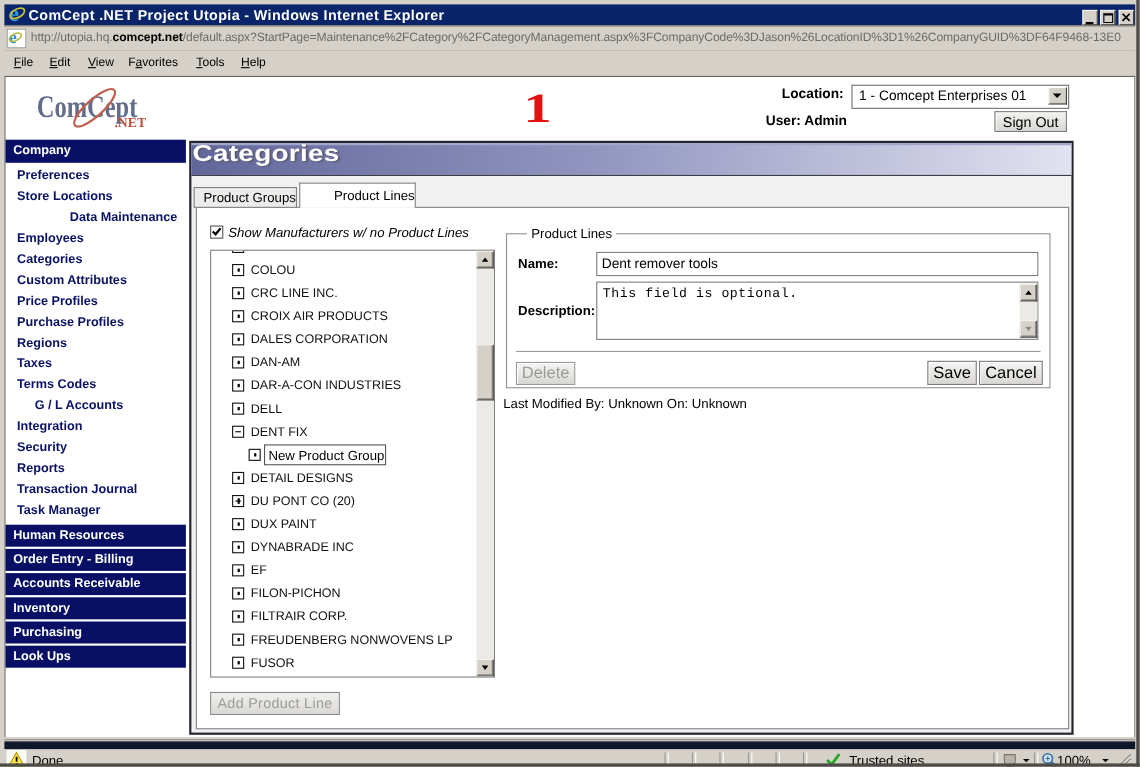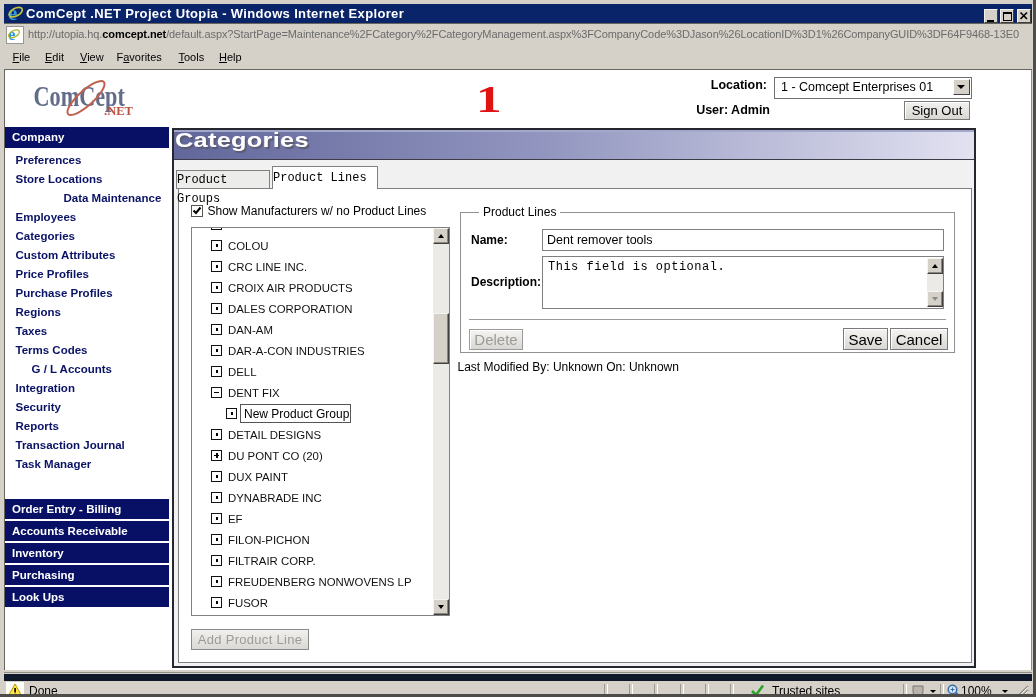--- a/index.html
+++ b/index.html
@@ -34,26 +34,26 @@
 
 .navbar{left:5px;width:164px;height:21px;background:#081065;color:#fff;font-weight:bold;font-size:11.5px;line-height:21px;}
 .navbar span{margin-left:7px;}
 .navitem{left:5px;width:164px;height:19px;color:#0a1266;font-weight:bold;font-size:11.5px;line-height:19px;}
 .navitem span{margin-left:10.5px;}
 
 #panel{left:172px;top:128px;width:804px;height:540px;border:2px solid #26262e;background:#f1f1f1;box-sizing:border-box;}
 #cathead{left:0;top:0;width:800px;height:29px;background:linear-gradient(90deg,#62679b,#9094be 45%,#e2e2f1);border-bottom:1px solid #3c3c46;box-shadow:inset 0 2px 0 #a3a7cb;}
 #cathead .t{position:absolute;left:1px;top:-2px;font-size:21px;font-weight:bold;color:#fff;letter-spacing:0.2px;transform:scaleX(1.21);transform-origin:left top;text-shadow:1.5px 1.5px 1px #5a5a70;}
 #tabbox{left:4px;top:58px;width:794px;height:475px;background:#fff;border:1px solid #808080;box-sizing:border-box;}
-.tab{top:40px;height:19px;font-size:12px;line-height:19px;text-align:left;box-sizing:border-box;font-family:Liberation Mono, monospace;}
+.tab{top:40px;height:19px;font-size:12px;line-height:19px;text-align:right;box-sizing:border-box;}
 #tab1{left:2px;width:94px;background:#ececea;border:1px solid #808080;color:#000;}
 #tab2{left:98px;width:106px;height:23px;top:36px;background:#fff;border:1px solid #808080;border-bottom:none;z-index:5;line-height:22px;}
 
 #cbx{left:16.5px;top:74.5px;width:12px;height:12px;background:#fff;border:1px solid #58554e;box-sizing:border-box;}
-#cbxlabel{left:33.5px;top:72px;height:18px;line-height:18px;font-size:12px;}
+#cbxlabel{left:33.5px;top:72px;height:18px;line-height:18px;font-size:12px;font-style:italic;}
 
 #list{left:17px;top:97px;width:259px;height:389px;background:#fff;border:1px solid #808080;box-sizing:border-box;overflow:hidden;padding-left:36px;}
 .trow{position:absolute;left:0;width:240px;height:21px;}
 .ticon{position:absolute;left:19px;top:4.5px;width:11px;height:11px;border:1px solid #111;background:#fff;box-sizing:border-box;}
 .ticon.child{left:34px;}
 .ticon .dot{position:absolute;left:4px;top:3.5px;width:1.5px;height:2.5px;background:#000;}
 .ticon .hm{position:absolute;left:2px;top:4px;width:5px;height:1.5px;background:#000;}
 .ticon .vm{position:absolute;left:4px;top:2px;width:1.5px;height:5.5px;background:#000;}
 .ttext{position:absolute;left:36px;top:0;height:21px;line-height:22px;font-size:11.4px;color:#111;white-space:nowrap;}
 
@@ -161,20 +161,21 @@
   <div class="abs navitem" style="top:283.5px;"><span>Purchase Profiles</span></div>
   <div class="abs navitem" style="top:302.5px;"><span>Regions</span></div>
   <div class="abs navitem" style="top:321.5px;"><span>Taxes</span></div>
   <div class="abs navitem" style="top:340.5px;"><span>Terms Codes</span></div>
   <div class="abs navitem" style="top:359.5px;margin-left:16px;"><span>G / L Accounts</span></div>
   <div class="abs navitem" style="top:378.5px;"><span>Integration</span></div>
   <div class="abs navitem" style="top:397.5px;"><span>Security</span></div>
   <div class="abs navitem" style="top:416.5px;"><span>Reports</span></div>
   <div class="abs navitem" style="top:435.5px;"><span>Transaction Journal</span></div>
   <div class="abs navitem" style="top:454.5px;"><span>Task Manager</span></div>
+  <div class="abs navbar" style="top:477px;height:20px;line-height:20px;"><span>Human Resources</span></div>
   <div class="abs navbar" style="top:499px;height:20px;line-height:20px;"><span>Order Entry - Billing</span></div>
   <div class="abs navbar" style="top:521px;height:20px;line-height:20px;"><span>Accounts Receivable</span></div>
   <div class="abs navbar" style="top:543px;height:20px;line-height:20px;"><span>Inventory</span></div>
   <div class="abs navbar" style="top:565px;height:20px;line-height:20px;"><span>Purchasing</span></div>
   <div class="abs navbar" style="top:587px;height:20px;line-height:20px;"><span>Look Ups</span></div>
 
   <div class="abs" id="panel">
     <div class="abs" id="cathead">
         <div class="t">Categories</div>
       </div>

